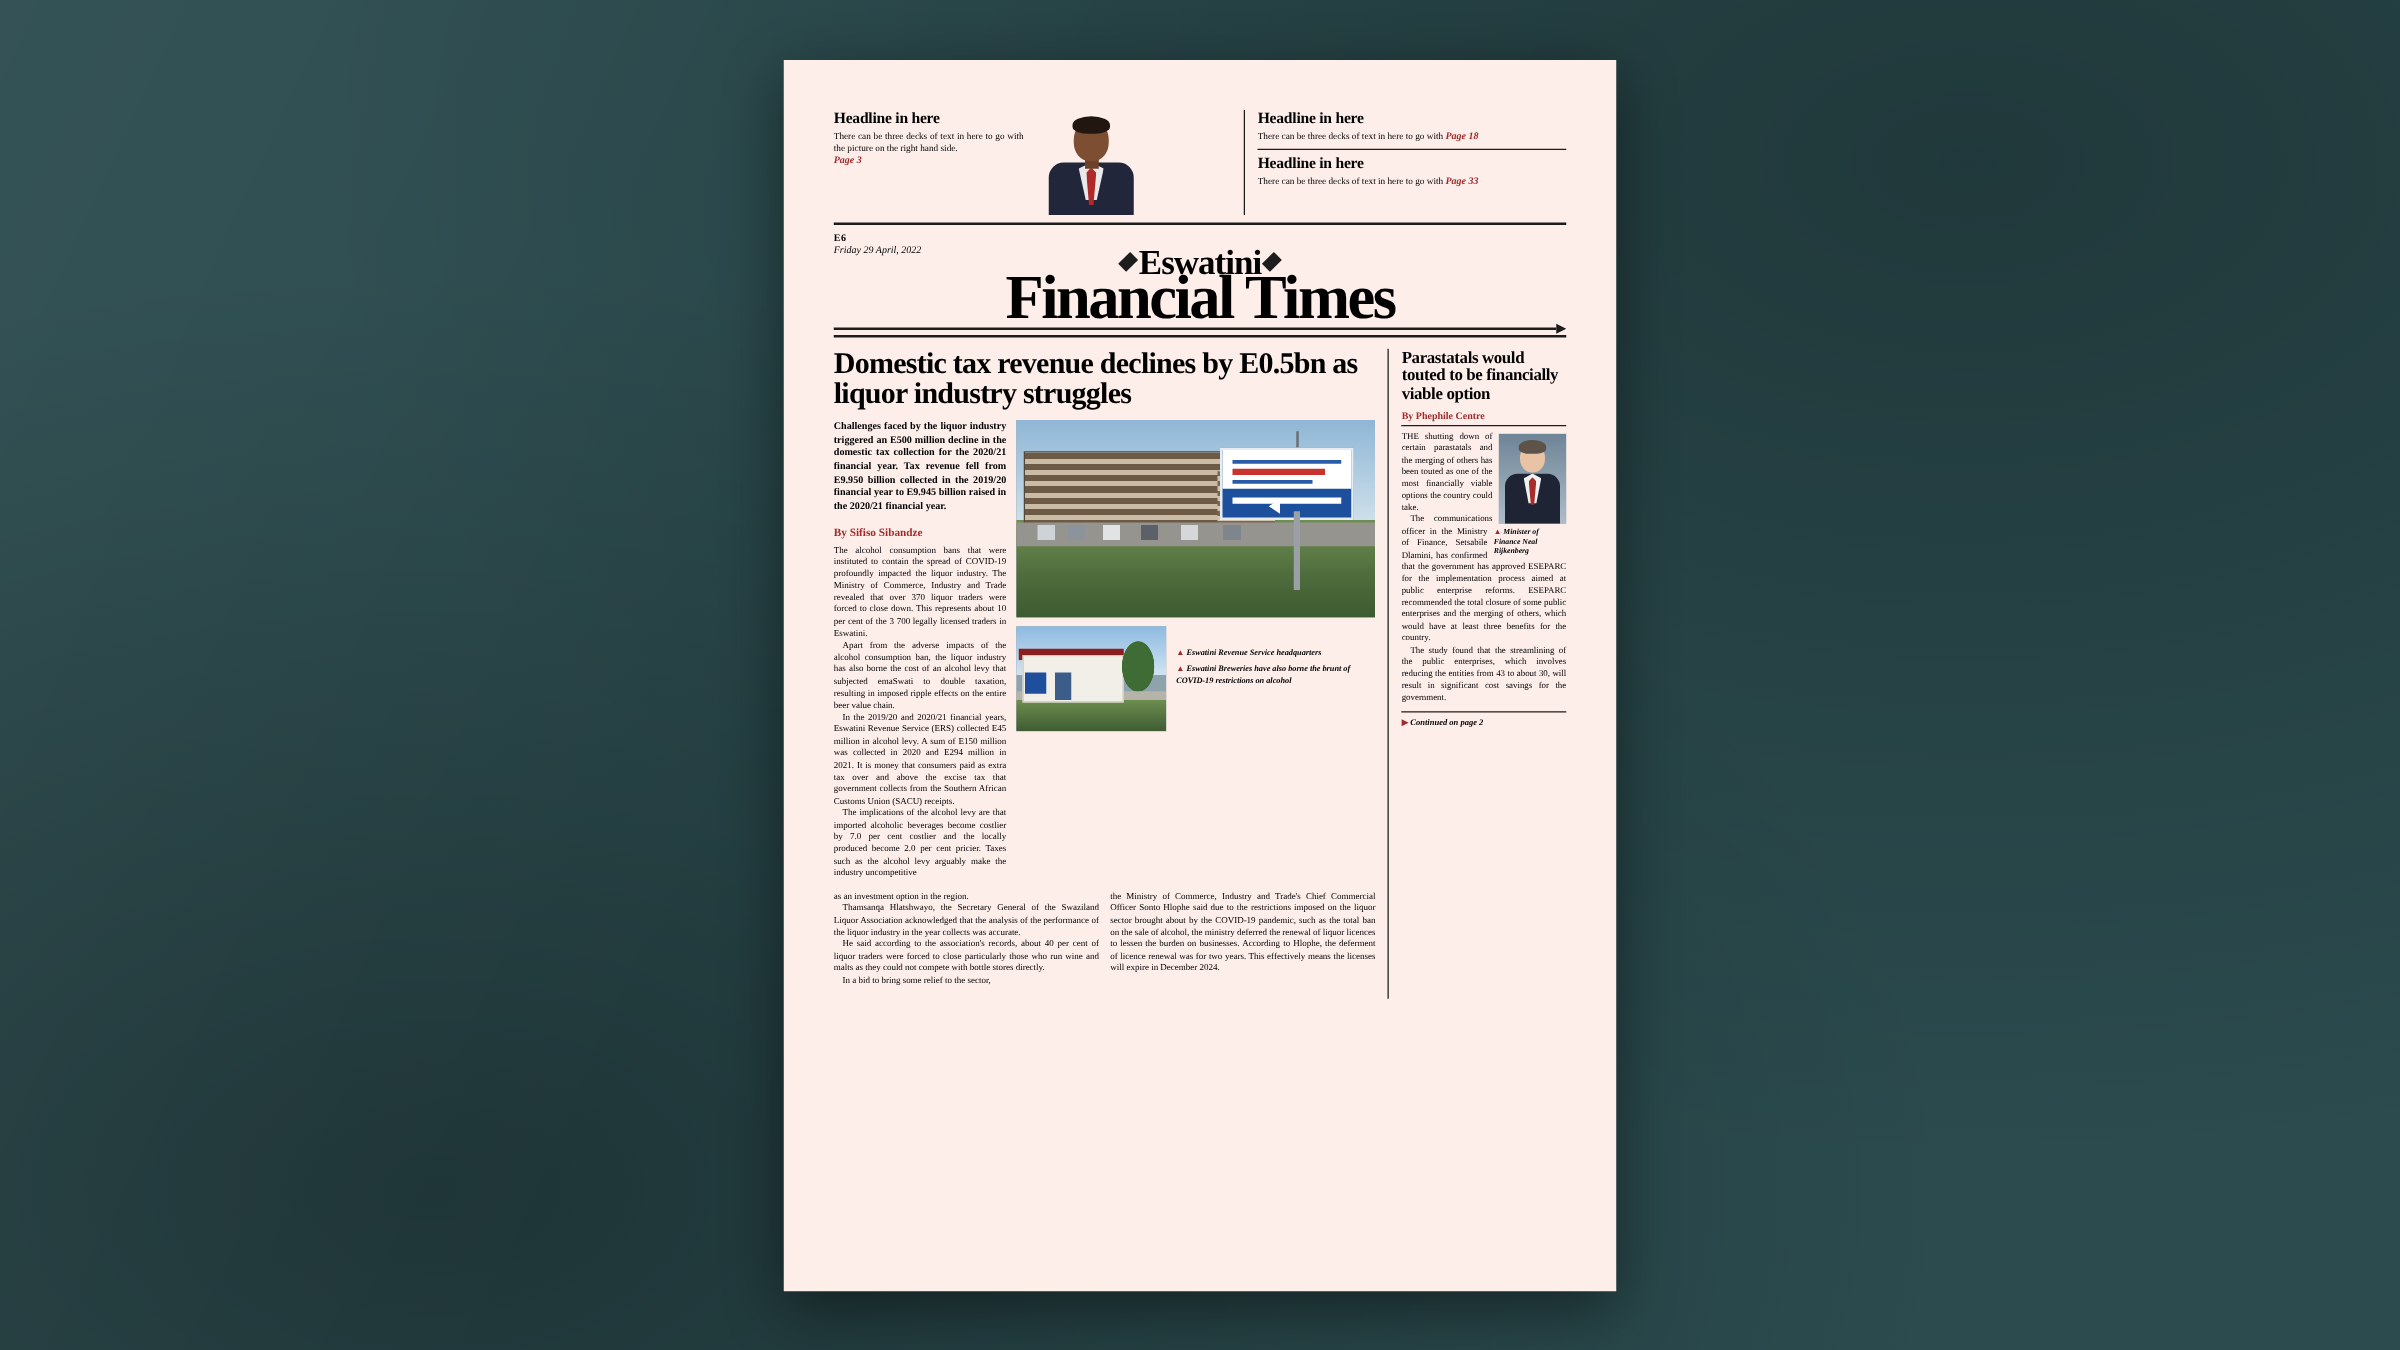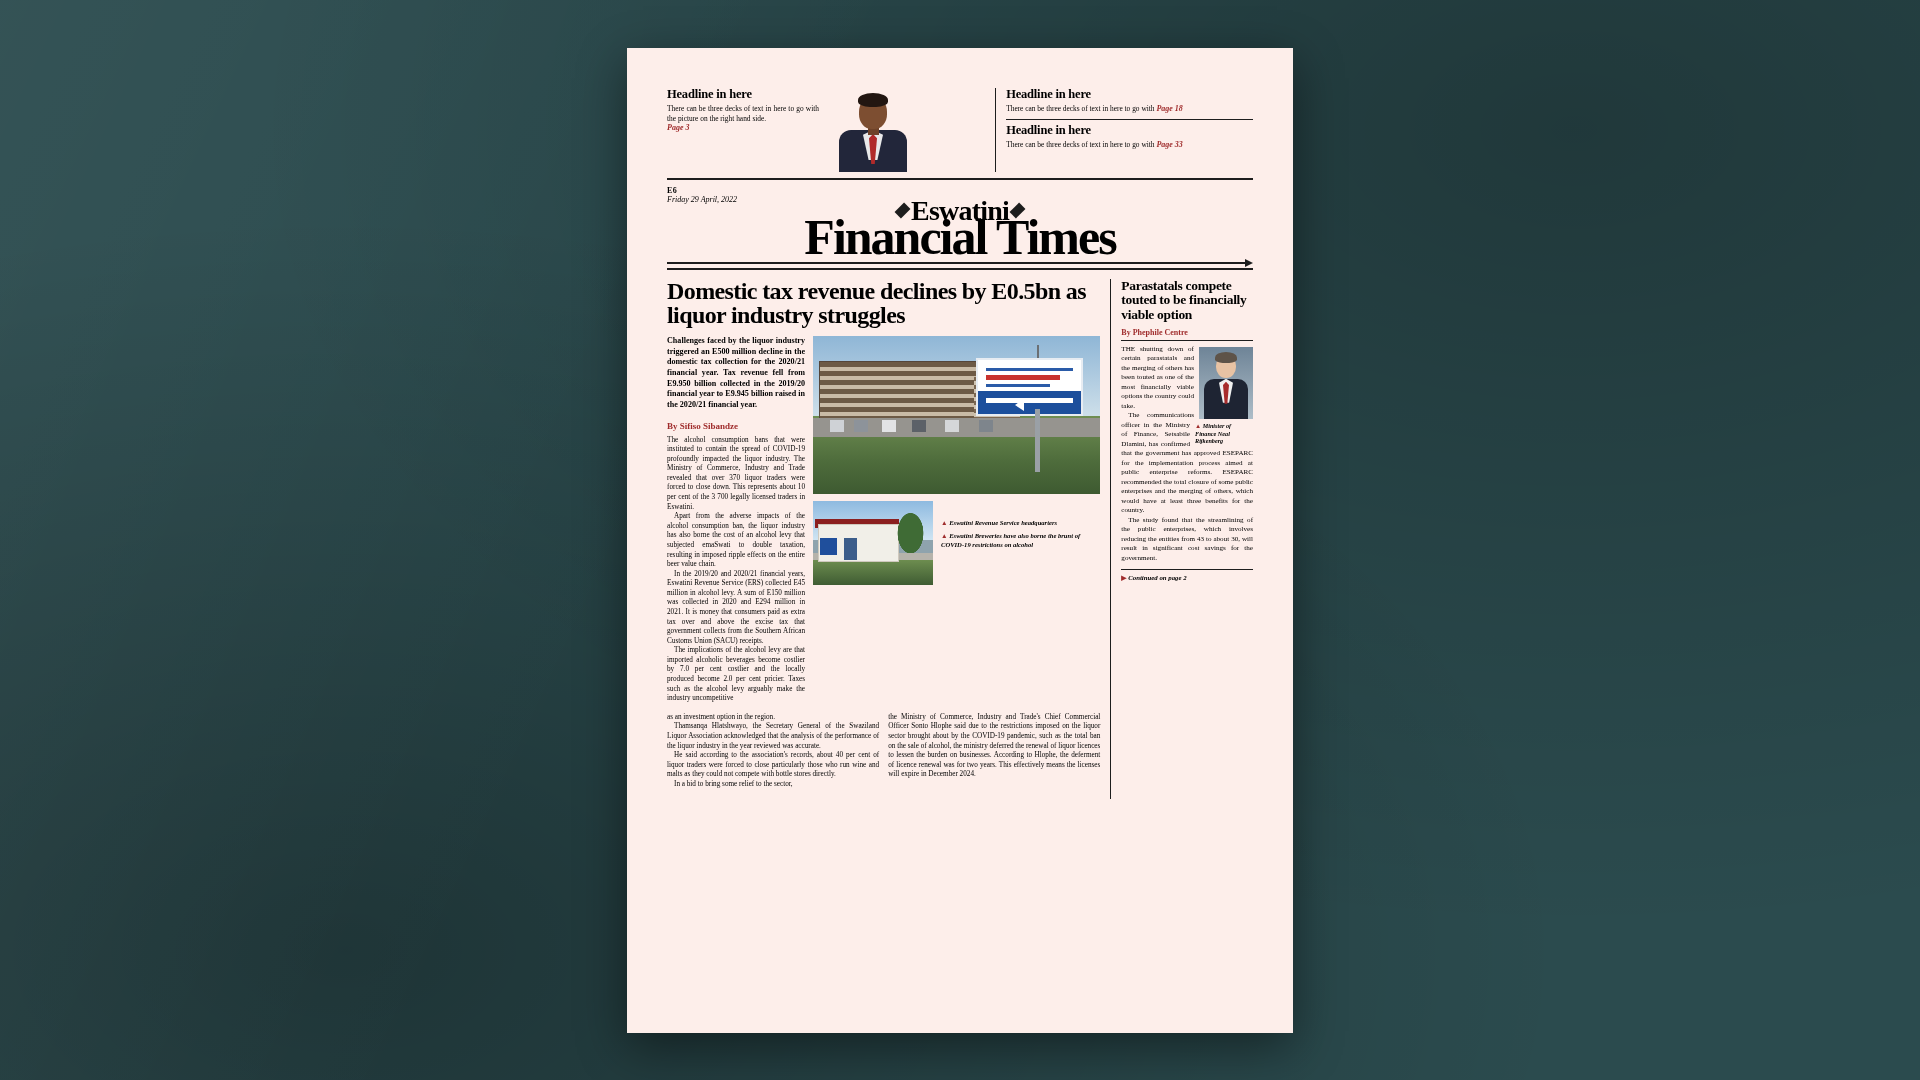--- a/index.html
+++ b/index.html
@@ -559,32 +559,32 @@
                   <span class="cap-arrow">▲ </span><span>Eswatini Breweries have also borne the brunt of COVID-19 restrictions on alcohol</span>
                 </p>
               </div>
             </div>
           </div>
         </div>
 
         <div class="lower-cols">
           <div class="col col-text">
             <p>as an investment option in the region.</p>
-            <p>Thamsanqa Hlatshwayo, the Secretary General of the Swaziland Liquor Association acknowledged that the analysis of the performance of the liquor industry in the year reviewed was accurate.</p>
+            <p>Thamsanqa Hlatshwayo, the Secretary General of the Swaziland Liquor Association acknowledged that the analysis of the performance of the liquor industry in the year collects was accurate.</p>
             <p>He said according to the association's records, about 40 per cent of liquor traders were forced to close particularly those who run wine and malts as they could not compete with bottle stores directly.</p>
             <p>In a bid to bring some relief to the sector,</p>
           </div>
           <div class="col col-text">
             <p>the Ministry of Commerce, Industry and Trade's Chief Commercial Officer Sonto Hlophe said due to the restrictions imposed on the liquor sector brought about by the COVID-19 pandemic, such as the total ban on the sale of alcohol, the ministry deferred the renewal of liquor licences to lessen the burden on businesses. According to Hlophe, the deferment of licence renewal was for two years. This effectively means the licenses will expire in December 2024.</p>
           </div>
         </div>
       </div>
 
       <div class="side-col">
-        <h2 class="side-head">Parastatals compete touted to be financially viable option</h2>
+        <h2 class="side-head">Parastatals would touted to be financially viable option</h2>
         <div class="side-byline">By Phephile Centre</div>
 
         <div class="side-flow">
           <div class="side-portrait">
             <div class="sp-bg"></div>
             <div class="sp-body"></div>
             <div class="sp-shirt"></div>
             <div class="sp-tie"></div>
             <div class="sp-head"></div>
             <div class="sp-hair"></div>

